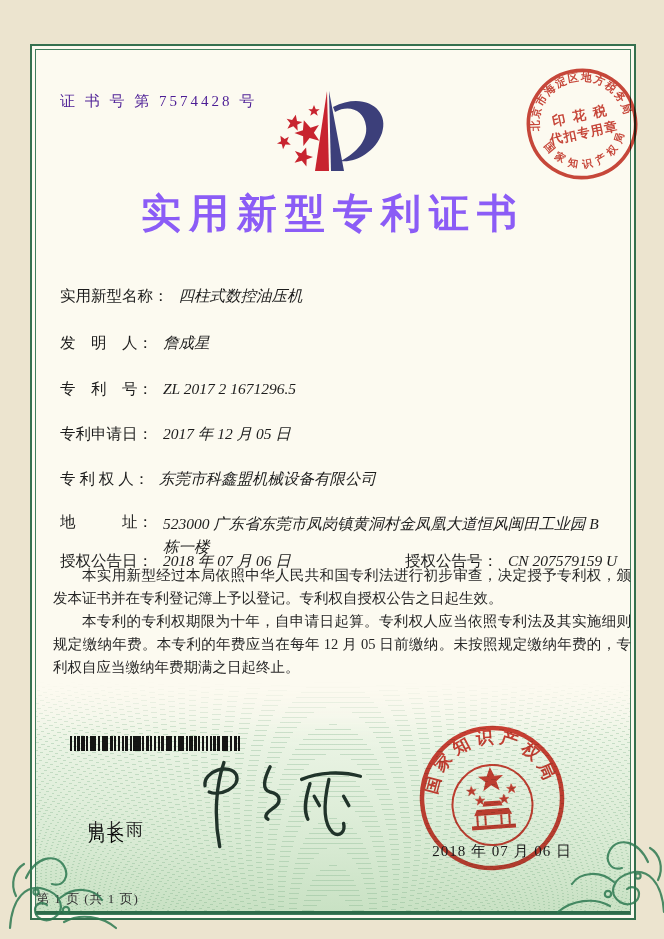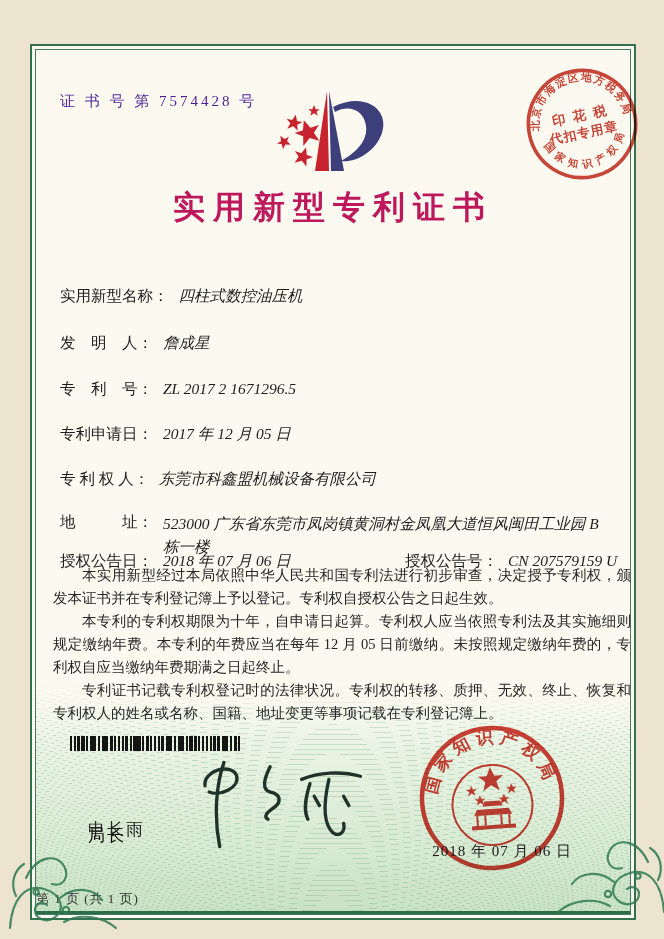--- a/index.html
+++ b/index.html
@@ -32,21 +32,21 @@
   .cert-no{
     position:absolute;left:24px;top:42px;font-size:15px;letter-spacing:3px;color:#4c1d95;
   }
   .logo{position:absolute;left:222px;top:30px;width:160px;height:112px;}
   .tax-stamp{
     position:absolute;left:478px;top:6px;width:136px;height:136px;
     transform:rotate(-12deg);mix-blend-mode:multiply;opacity:.92;
   }
   .title{
     position:absolute;left:0;right:0;top:136px;text-align:center;
-    font-size:32px;font-weight:bold;letter-spacing:8px;color:#be185d;
+    font-size:40px;font-weight:bold;letter-spacing:8px;color:#8b5cf6;
   }
   
   .row{position:absolute;left:24px;font-size:15.5px;white-space:nowrap;color:#1c1c1c;}
   .row .lab{display:inline-block;}
   .row .val{margin-left:6px;font-style:italic;}
   .row-addr{white-space:normal;}
   .row-addr .lab{vertical-align:top;}
   .row-addr .val{display:inline-block;width:452px;line-height:23px;vertical-align:top;}
   .row-right{position:absolute;left:345px;top:0;text-align:right;}
   
@@ -155,21 +155,20 @@
       <span class="val">2018 年 07 月 06 日</span>
       <span class="row-right">
         <span class="lab">授权公告号：</span>
         <span class="val">CN 207579159 U</span>
       </span>
     </div>
 
     <div class="paras">
       <p>本实用新型经过本局依照中华人民共和国专利法进行初步审查，决定授予专利权，颁发本证书并在专利登记簿上予以登记。专利权自授权公告之日起生效。</p>
       <p>本专利的专利权期限为十年，自申请日起算。专利权人应当依照专利法及其实施细则规定缴纳年费。本专利的年费应当在每年 12 月 05 日前缴纳。未按照规定缴纳年费的，专利权自应当缴纳年费期满之日起终止。</p>
-      <p>专利证书记载专利权登记时的法律状况。专利权的转移、质押、无效、终止、恢复和专利权人的姓名或名称、国籍、地址变更等事项记载在专利登记簿上。</p>
     </div>
 
     <div class="barcode"></div>
 
     <div class="officer-title">局长</div>
     <div class="officer-name">申长雨</div>
 
     <svg class="signature" viewBox="0 0 200 100">
       <g fill="none" stroke="#20332a" stroke-width="3.2" stroke-linecap="round">
         <path d="M38,12 C31,32 28,62 34,92"></path>

